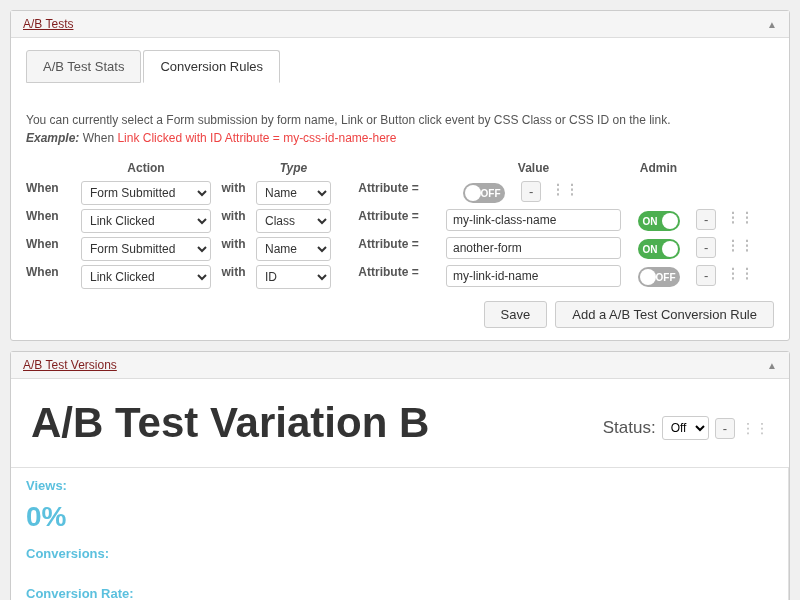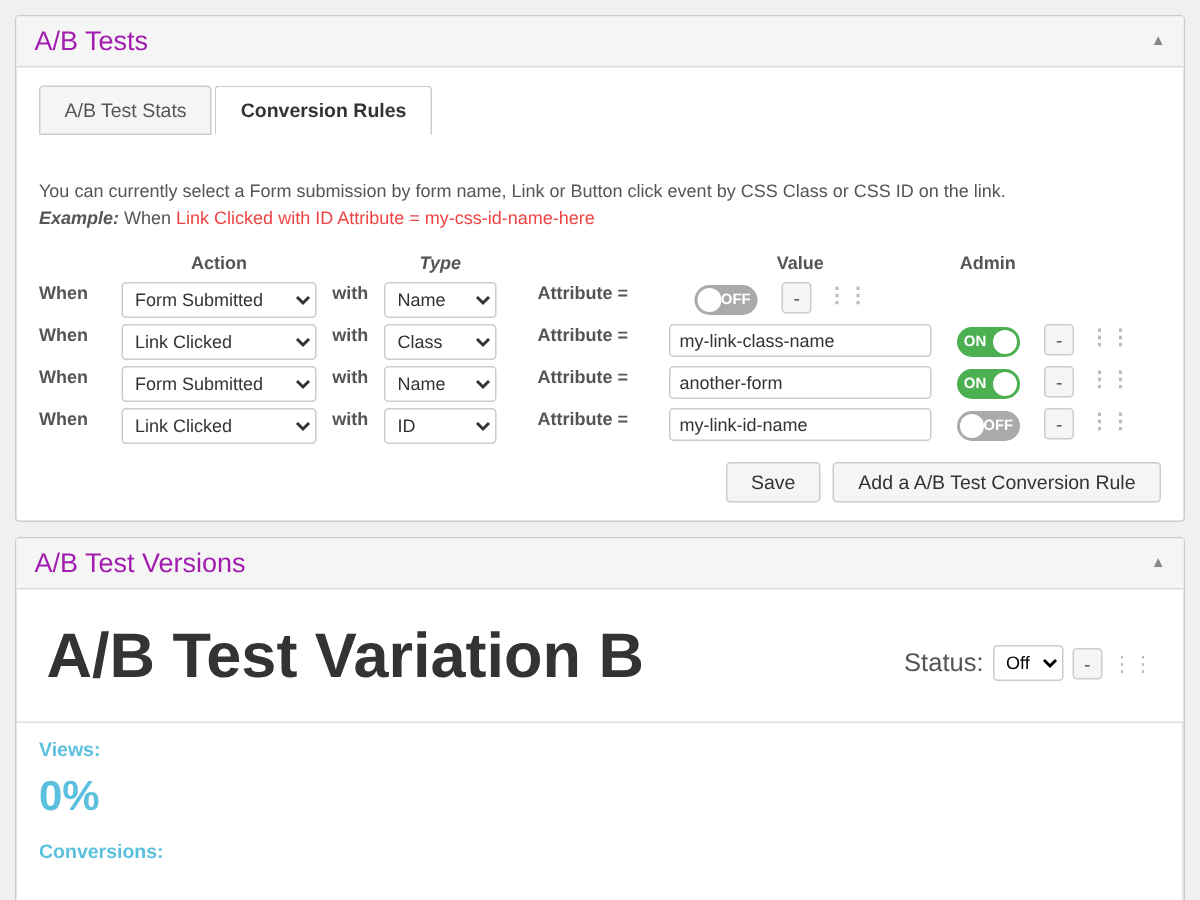--- a/index.html
+++ b/index.html
@@ -24,22 +24,23 @@
     .panel-header {
       background: #f5f5f5;
       border-bottom: 1px solid #ddd;
       padding: 6px 12px;
       display: flex;
       align-items: center;
       justify-content: space-between;
     }
 
     .panel-header-title {
-      font-size: 18px;
-      color: #a21caf;
+      font-size: 12px;
+      color: #7f1d1d;
+      text-decoration: underline;
     }
 
     .panel-collapse-btn {
       color: #888;
       cursor: pointer;
       font-size: 10px;
     }
 
     .panel-body {
       padding: 12px 15px;
@@ -61,21 +62,21 @@
       font-size: 13px;
       color: #555;
       margin-right: 2px;
       border-bottom: 1px solid #ccc;
     }
 
     .tab.active {
       background: #fff;
       border-bottom: 1px solid #fff;
       color: #333;
-      font-weight: bold;
+      font-weight: normal;
     }
 
     
     .description {
       font-size: 12px;
       color: #555;
       margin-bottom: 10px;
       line-height: 1.5;
     }
 

